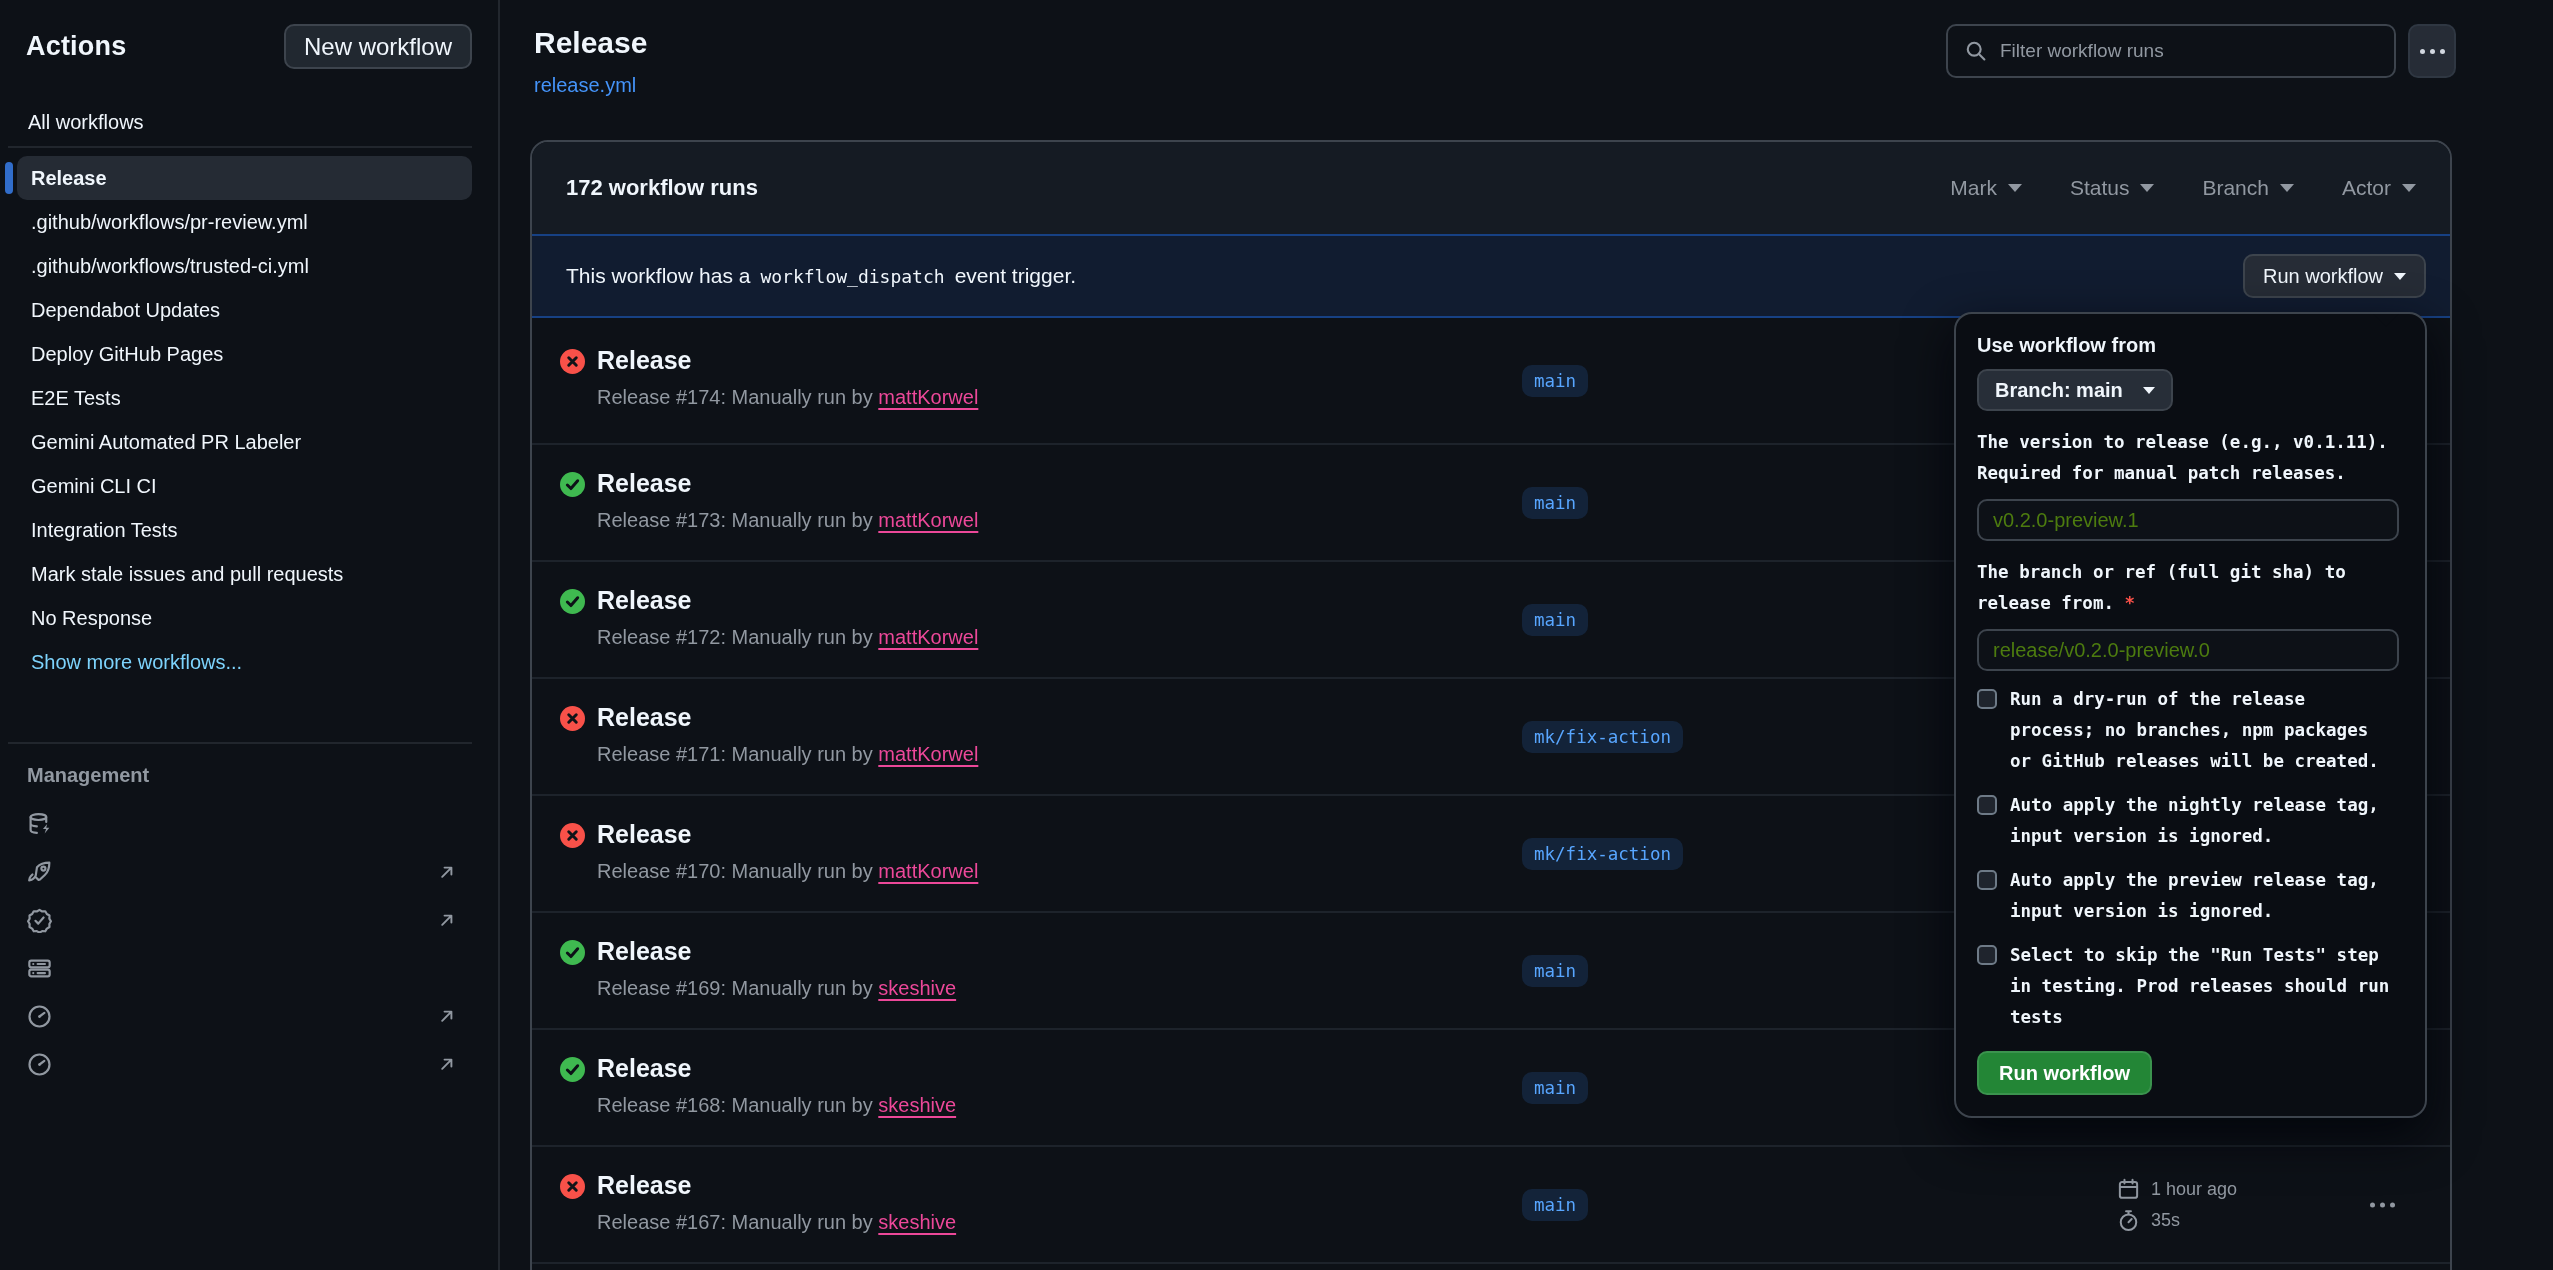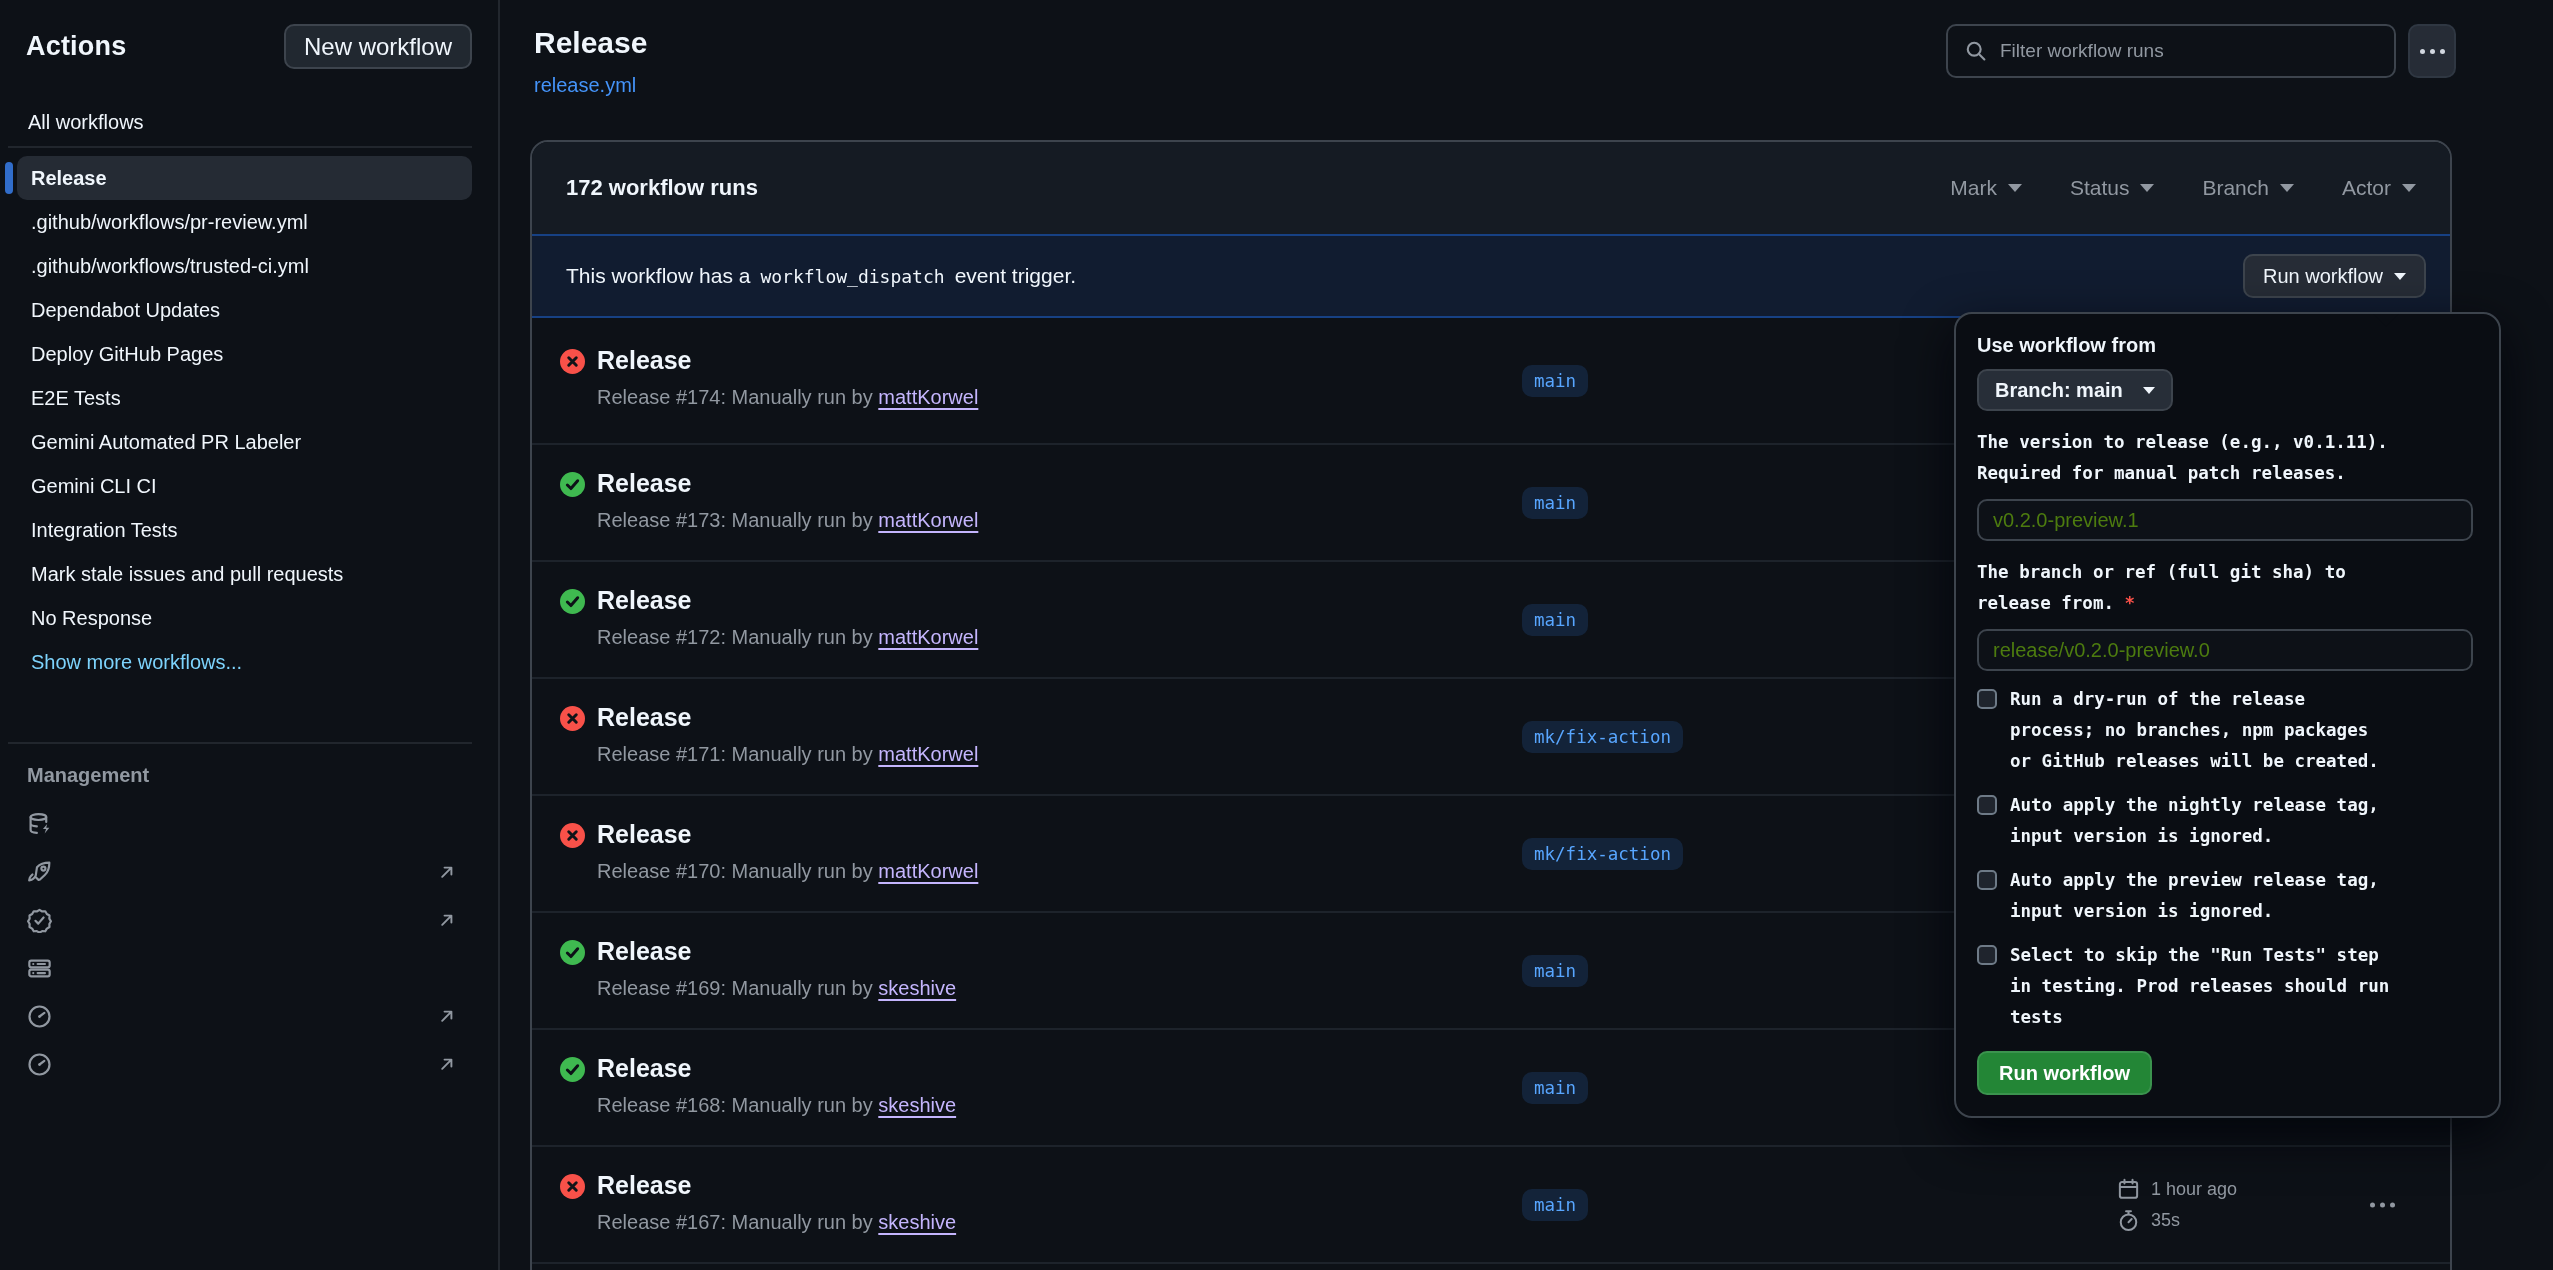--- a/index.html
+++ b/index.html
@@ -62,32 +62,32 @@
 
   .run-row { position:relative; height:117px; border-top:2px solid #1d232b; cursor:pointer; }
   .run-row.first { height:125px; border-top:none; }
   .run-status { position:absolute; left:28px; top:27px; }
   .run-row.first .run-status { top:31px; }
   .run-status svg { width:25px; height:25px; }
   .run-title { position:absolute; left:65px; top:24px; font-size:25px; font-weight:bold; color:#f0f6fc; }
   .run-row.first .run-title { top:28px; }
   .run-desc { position:absolute; left:65px; top:64px; font-size:20px; color:#9198a1; }
   .run-row.first .run-desc { top:68px; }
-  .run-actor { color:#c4b5fd; text-decoration:underline; text-underline-offset:4px; cursor:pointer; }
+  .run-actor { color:#ec4899; text-decoration:underline; text-underline-offset:4px; cursor:pointer; }
   .branch-pill { position:absolute; left:990px; top:50%; transform:translateY(-50%); font-family:"DejaVu Sans Mono", monospace; font-size:17.5px; color:#58a6ff; background:rgba(56,139,253,.15); padding:6px 12px; border-radius:10px; }
   .run-meta { position:absolute; left:1585px; top:50%; transform:translateY(-50%); display:none; flex-direction:column; gap:8px; color:#9198a1; font-size:18px; }
   .meta-line { display:flex; align-items:center; gap:11px; }
   .meta-line svg { width:23px; height:23px; }
   .run-kebab { position:absolute; left:1838px; top:50%; transform:translateY(-50%); display:none; color:#9198a1; cursor:pointer; }
   .run-row.has-meta .run-meta { display:flex; }
   .run-row.has-meta .run-kebab { display:flex; }
   .run-row.partial { height:40px; }
 
   
-  .popover { position:absolute; left:1954px; top:312px; width:547px; height:806px; background:#0a0d13; border:2px solid #3d444d; border-radius:18px; padding:20px 26px 20px 21px; z-index:20; box-shadow:0 18px 50px rgba(1,4,9,.85); overflow:hidden; }
+  .popover { position:absolute; left:1954px; top:312px; width:473px; height:806px; background:#0a0d13; border:2px solid #3d444d; border-radius:18px; padding:20px 26px 20px 21px; z-index:20; box-shadow:0 18px 50px rgba(1,4,9,.85); overflow:hidden; }
   .pop-caret { position:absolute; top:-12px; left:420px; width:20px; height:20px; background:#0a0d13; border-left:2px solid #3d444d; border-top:2px solid #3d444d; transform:rotate(45deg); }
   .pop-title { font-size:20px; font-weight:bold; }
   .btn-branch { margin-top:12px; height:42px; padding:0 16px; display:inline-flex; align-items:center; gap:20px; background:#272e38; border:2px solid #3d444d; border-radius:10px; color:#f0f6fc; font-size:20px; font-weight:600; cursor:pointer; font-family:inherit; }
   .btn-branch .caret { border-left-width:6px; border-right-width:6px; border-top-width:7px; }
   .field-help { margin-top:16px; font-family:"DejaVu Sans Mono", monospace; font-weight:bold; font-size:17.5px; line-height:31px; white-space:pre-line; }
   .required-star { color:#f85149; display:none; }
   .field-help.req .required-star { display:inline; }
   .field-input { margin-top:10px; width:100%; height:42px; background:#0d1117; border:2px solid #3d444d; border-radius:10px; color:#4d7c0f; font-size:20px; font-family:inherit; padding:13px 14px; outline:none; }
   .check-row { display:block; position:relative; margin-top:13px; padding-left:33px; cursor:pointer; }
   .checkbox { position:absolute; left:0; top:5px; width:20px; height:20px; background:#1f242d; border:2px solid #6e7a87; border-radius:5px; }

